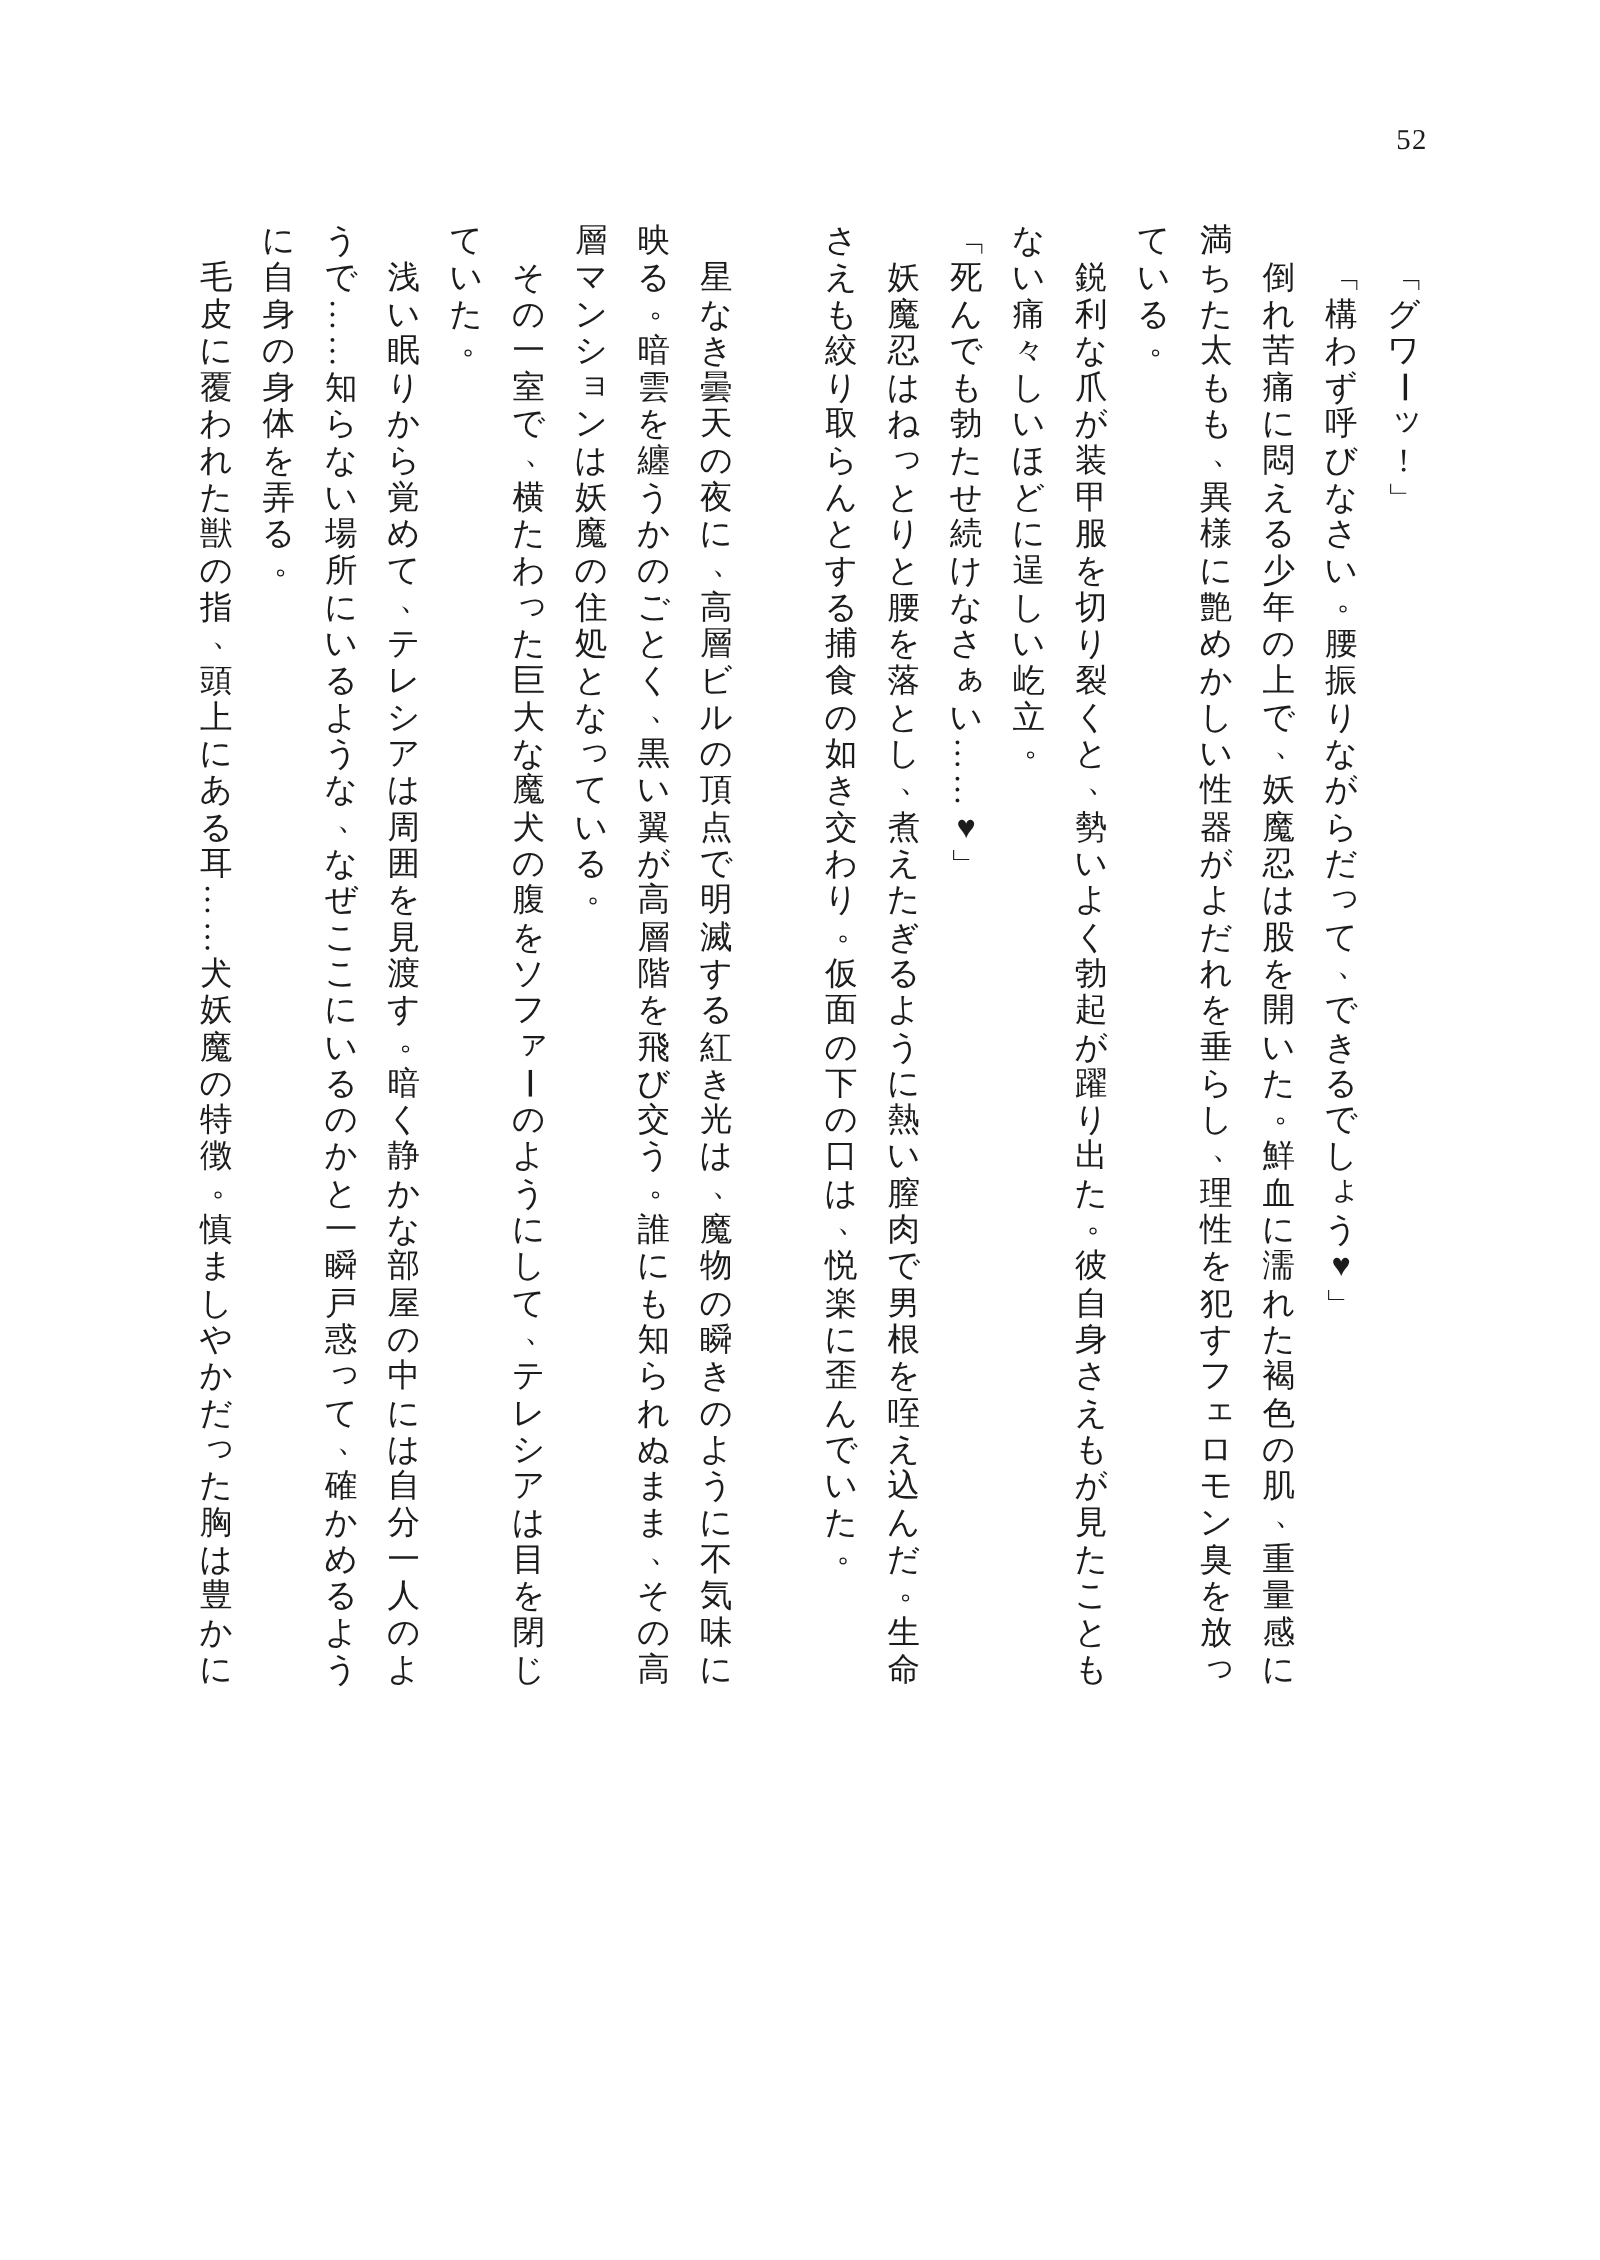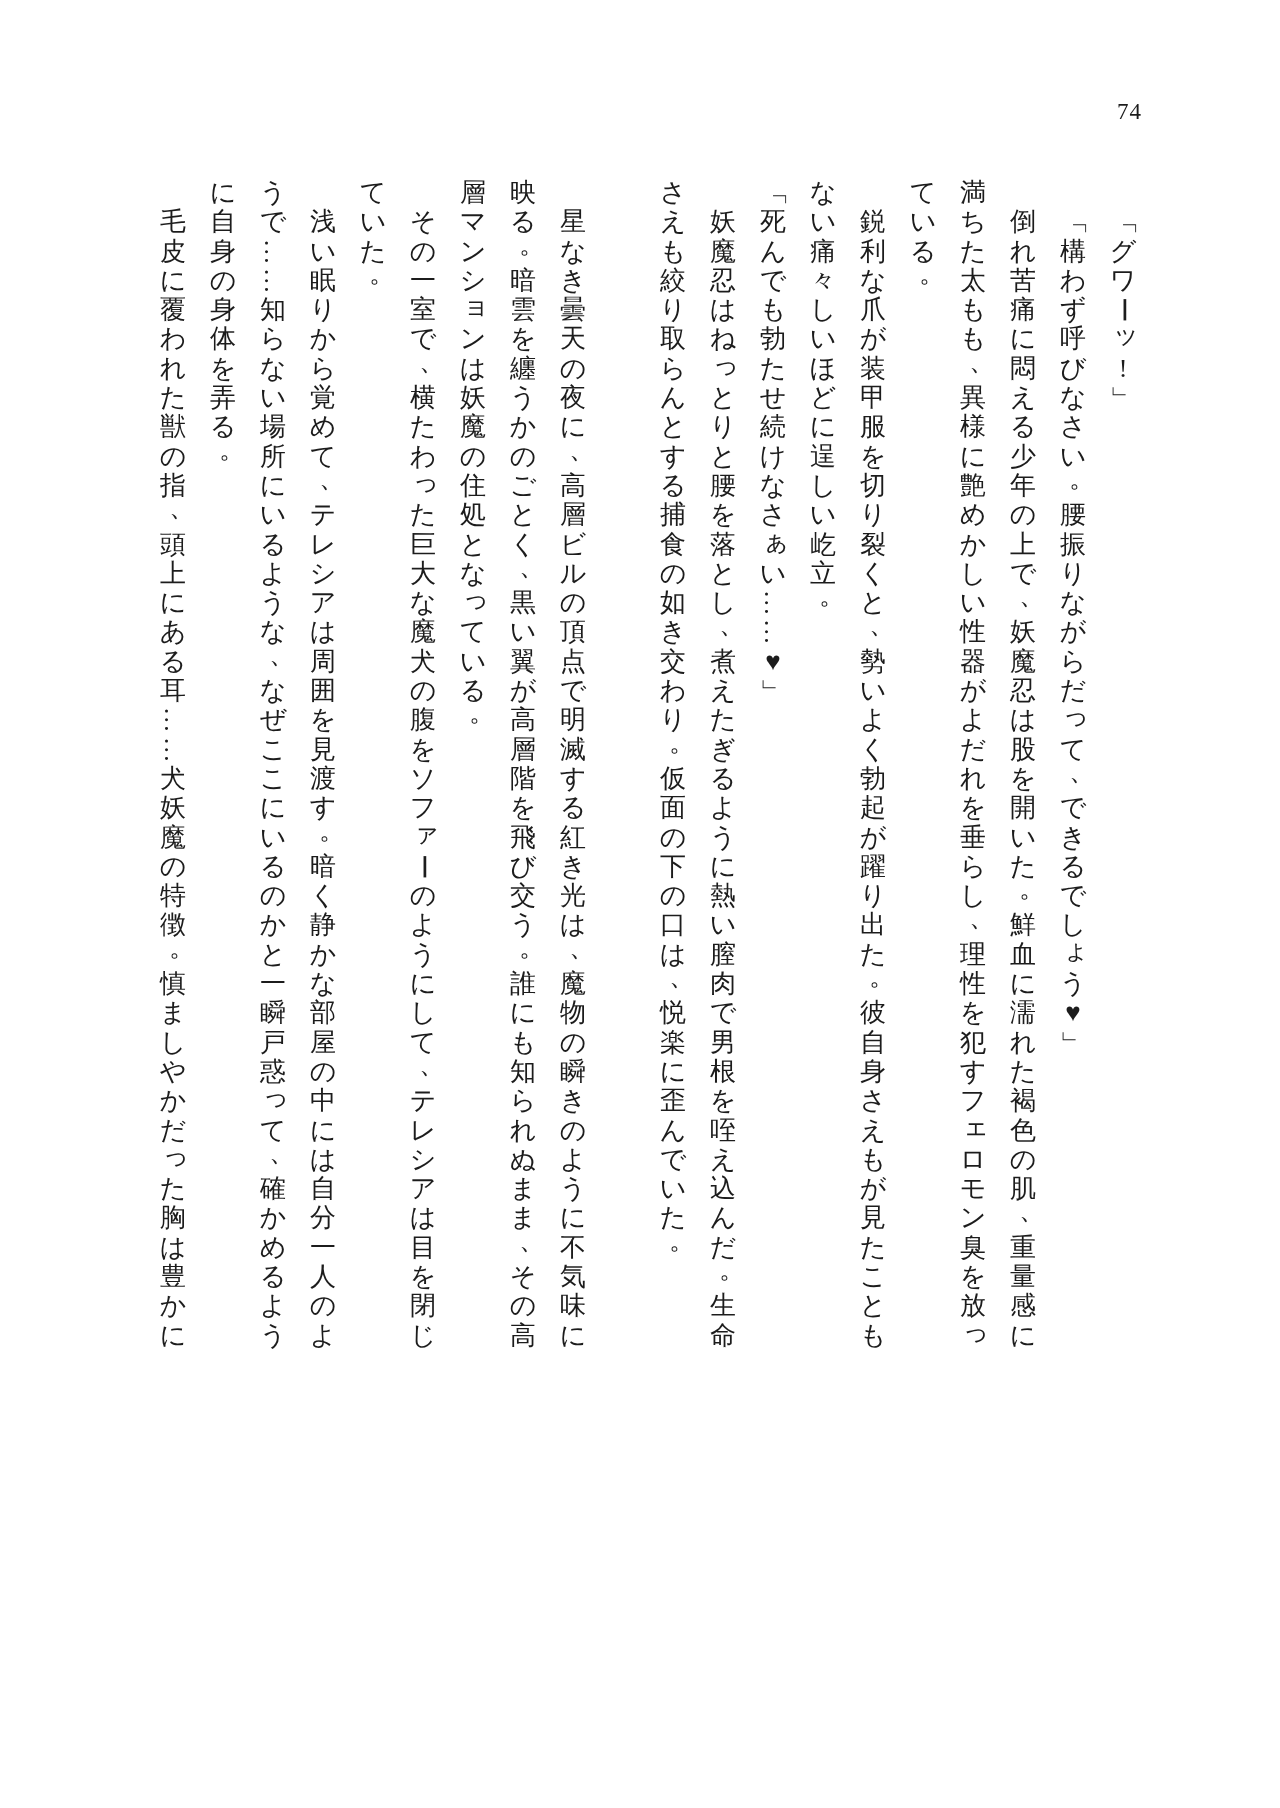--- a/index.html
+++ b/index.html
@@ -62,21 +62,21 @@
     transform: translate(9px, -7px);
   }
   .ch.small {
     transform: translate(3px, -4px);
   }
 </style>
 </head>
 <body>
 
 <div class="page">
-  <div class="page-number">74</div>
+  <div class="page-number">52</div>
   <div class="text-block" id="text-block">
       <div class="col indent">
         <span class="ch rot">「</span>
         <span class="ch">グ</span>
         <span class="ch">ワ</span>
         <span class="ch rot">ー</span>
         <span class="ch small">ッ</span>
         <span class="ch">!</span>
         <span class="ch rot">」</span>
       </div>

